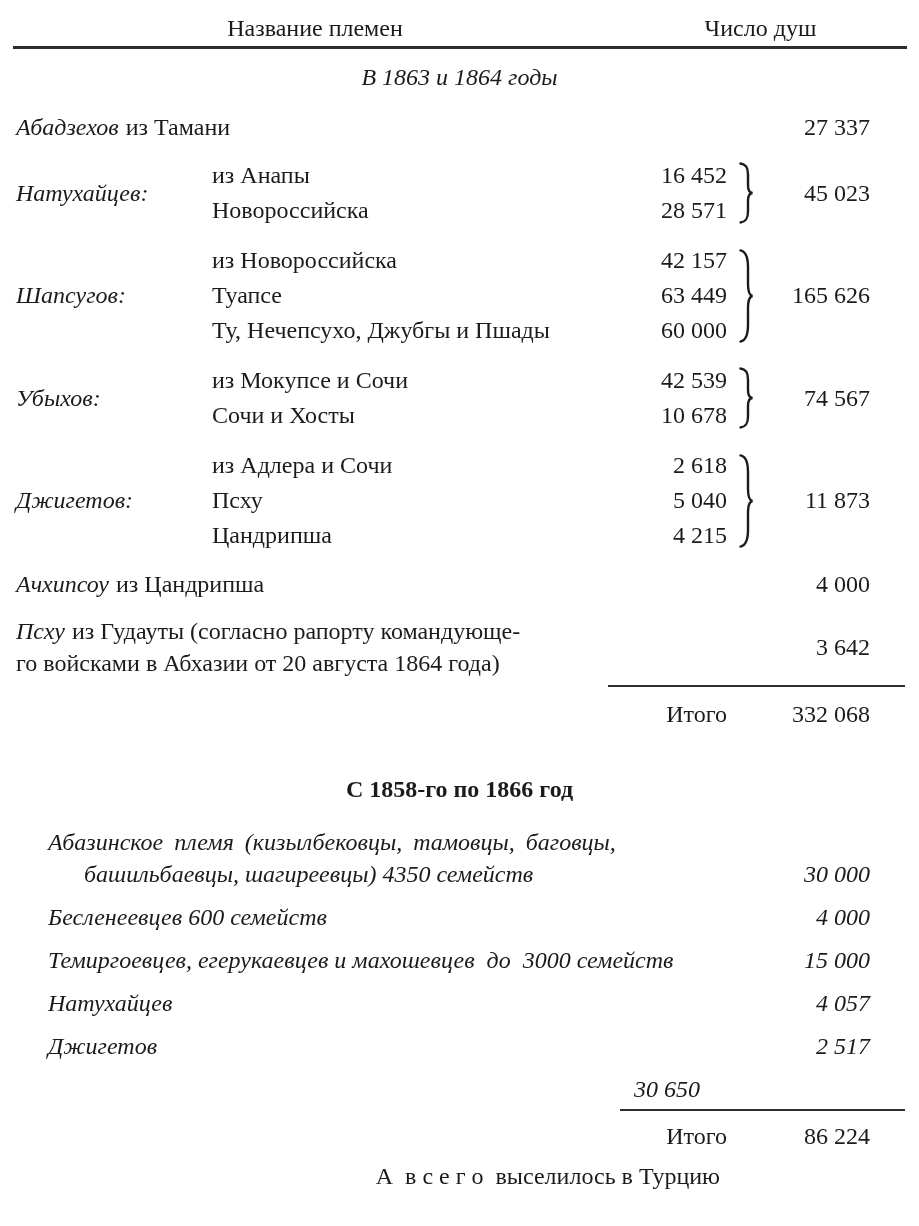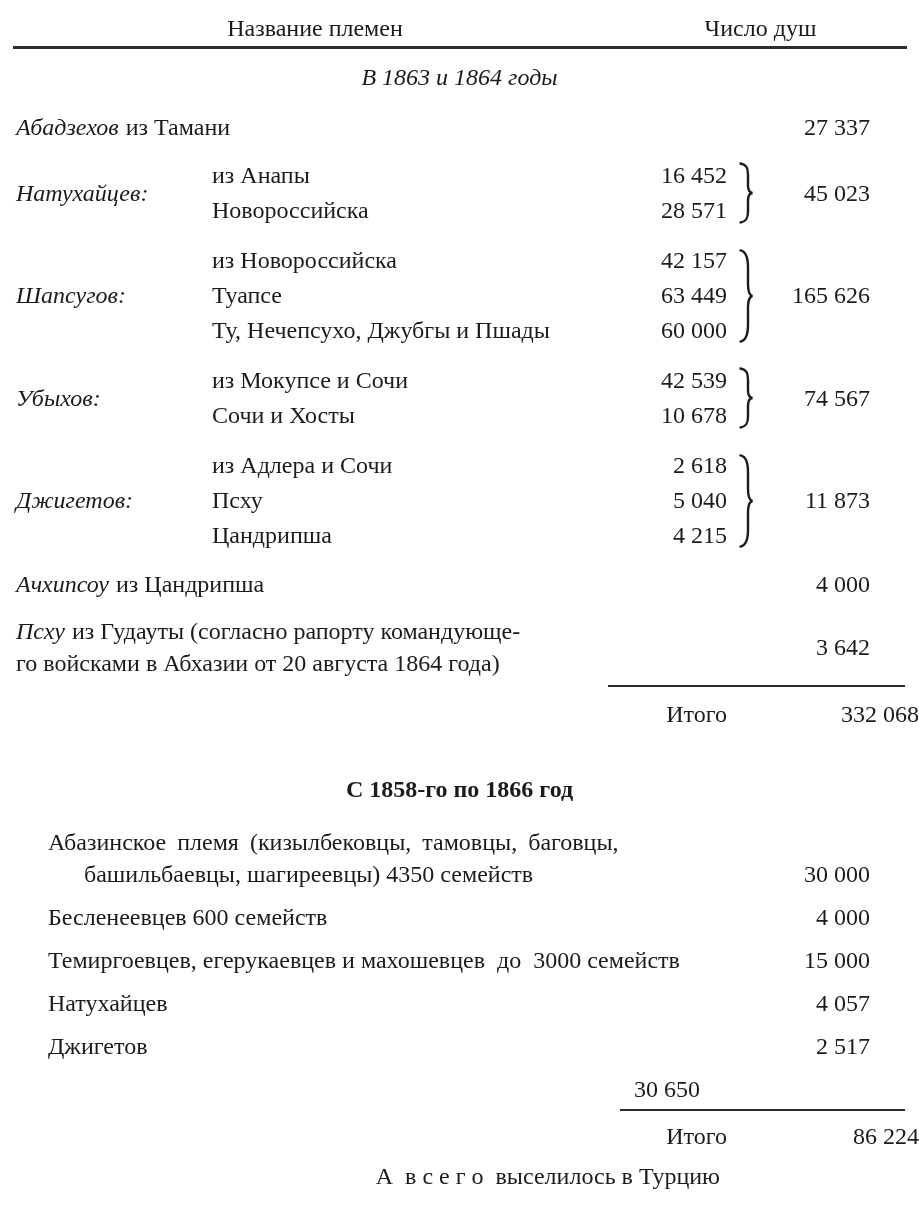--- a/index.html
+++ b/index.html
@@ -35,24 +35,24 @@
   .bracecell { grid-column:4; display:flex; align-items:center; justify-content:center; }
   .bsvg { width:15px; display:block; }
   .brace2 { height:62px; }
   .brace3 { height:96px; }
 
   
   .sumrule1 { border:none; border-top:2.5px solid #2d2d2d; margin:4px 14px 0 608px; }
   .sumrule2 { border:none; border-top:2.5px solid #2d2d2d; margin:4px 14px 0 620px; }
   .sumrow { display:grid; grid-template-columns:711px 1fr; padding:12px 0 0 16px; }
   .sumlabel { text-align:right; }
-  .sumval { text-align:right; }
-
-  
-  .p2row { display:grid; grid-template-columns:1fr 170px; padding-left:48px; margin-bottom:11px; line-height:32px; }
+  .sumval { text-align:right; padding-right:49px; }
+
+  
+  .p2row { display:grid; grid-template-columns:1fr 170px; padding-left:48px; margin-bottom:11px; line-height:32px;font-style:italic; }
   .p2lbl {}
   .p2line2 { padding-left:36px; }
   .justify1 { word-spacing:5px; }
   .p2val { text-align:right; padding-right:49px; align-self:end; }
 
   
   .grand { display:grid; grid-template-columns:1fr 150px; padding-right:49px; margin-top:8px; line-height:32px; }
   .gtext { text-align:right; }
 </style>
 </head>

